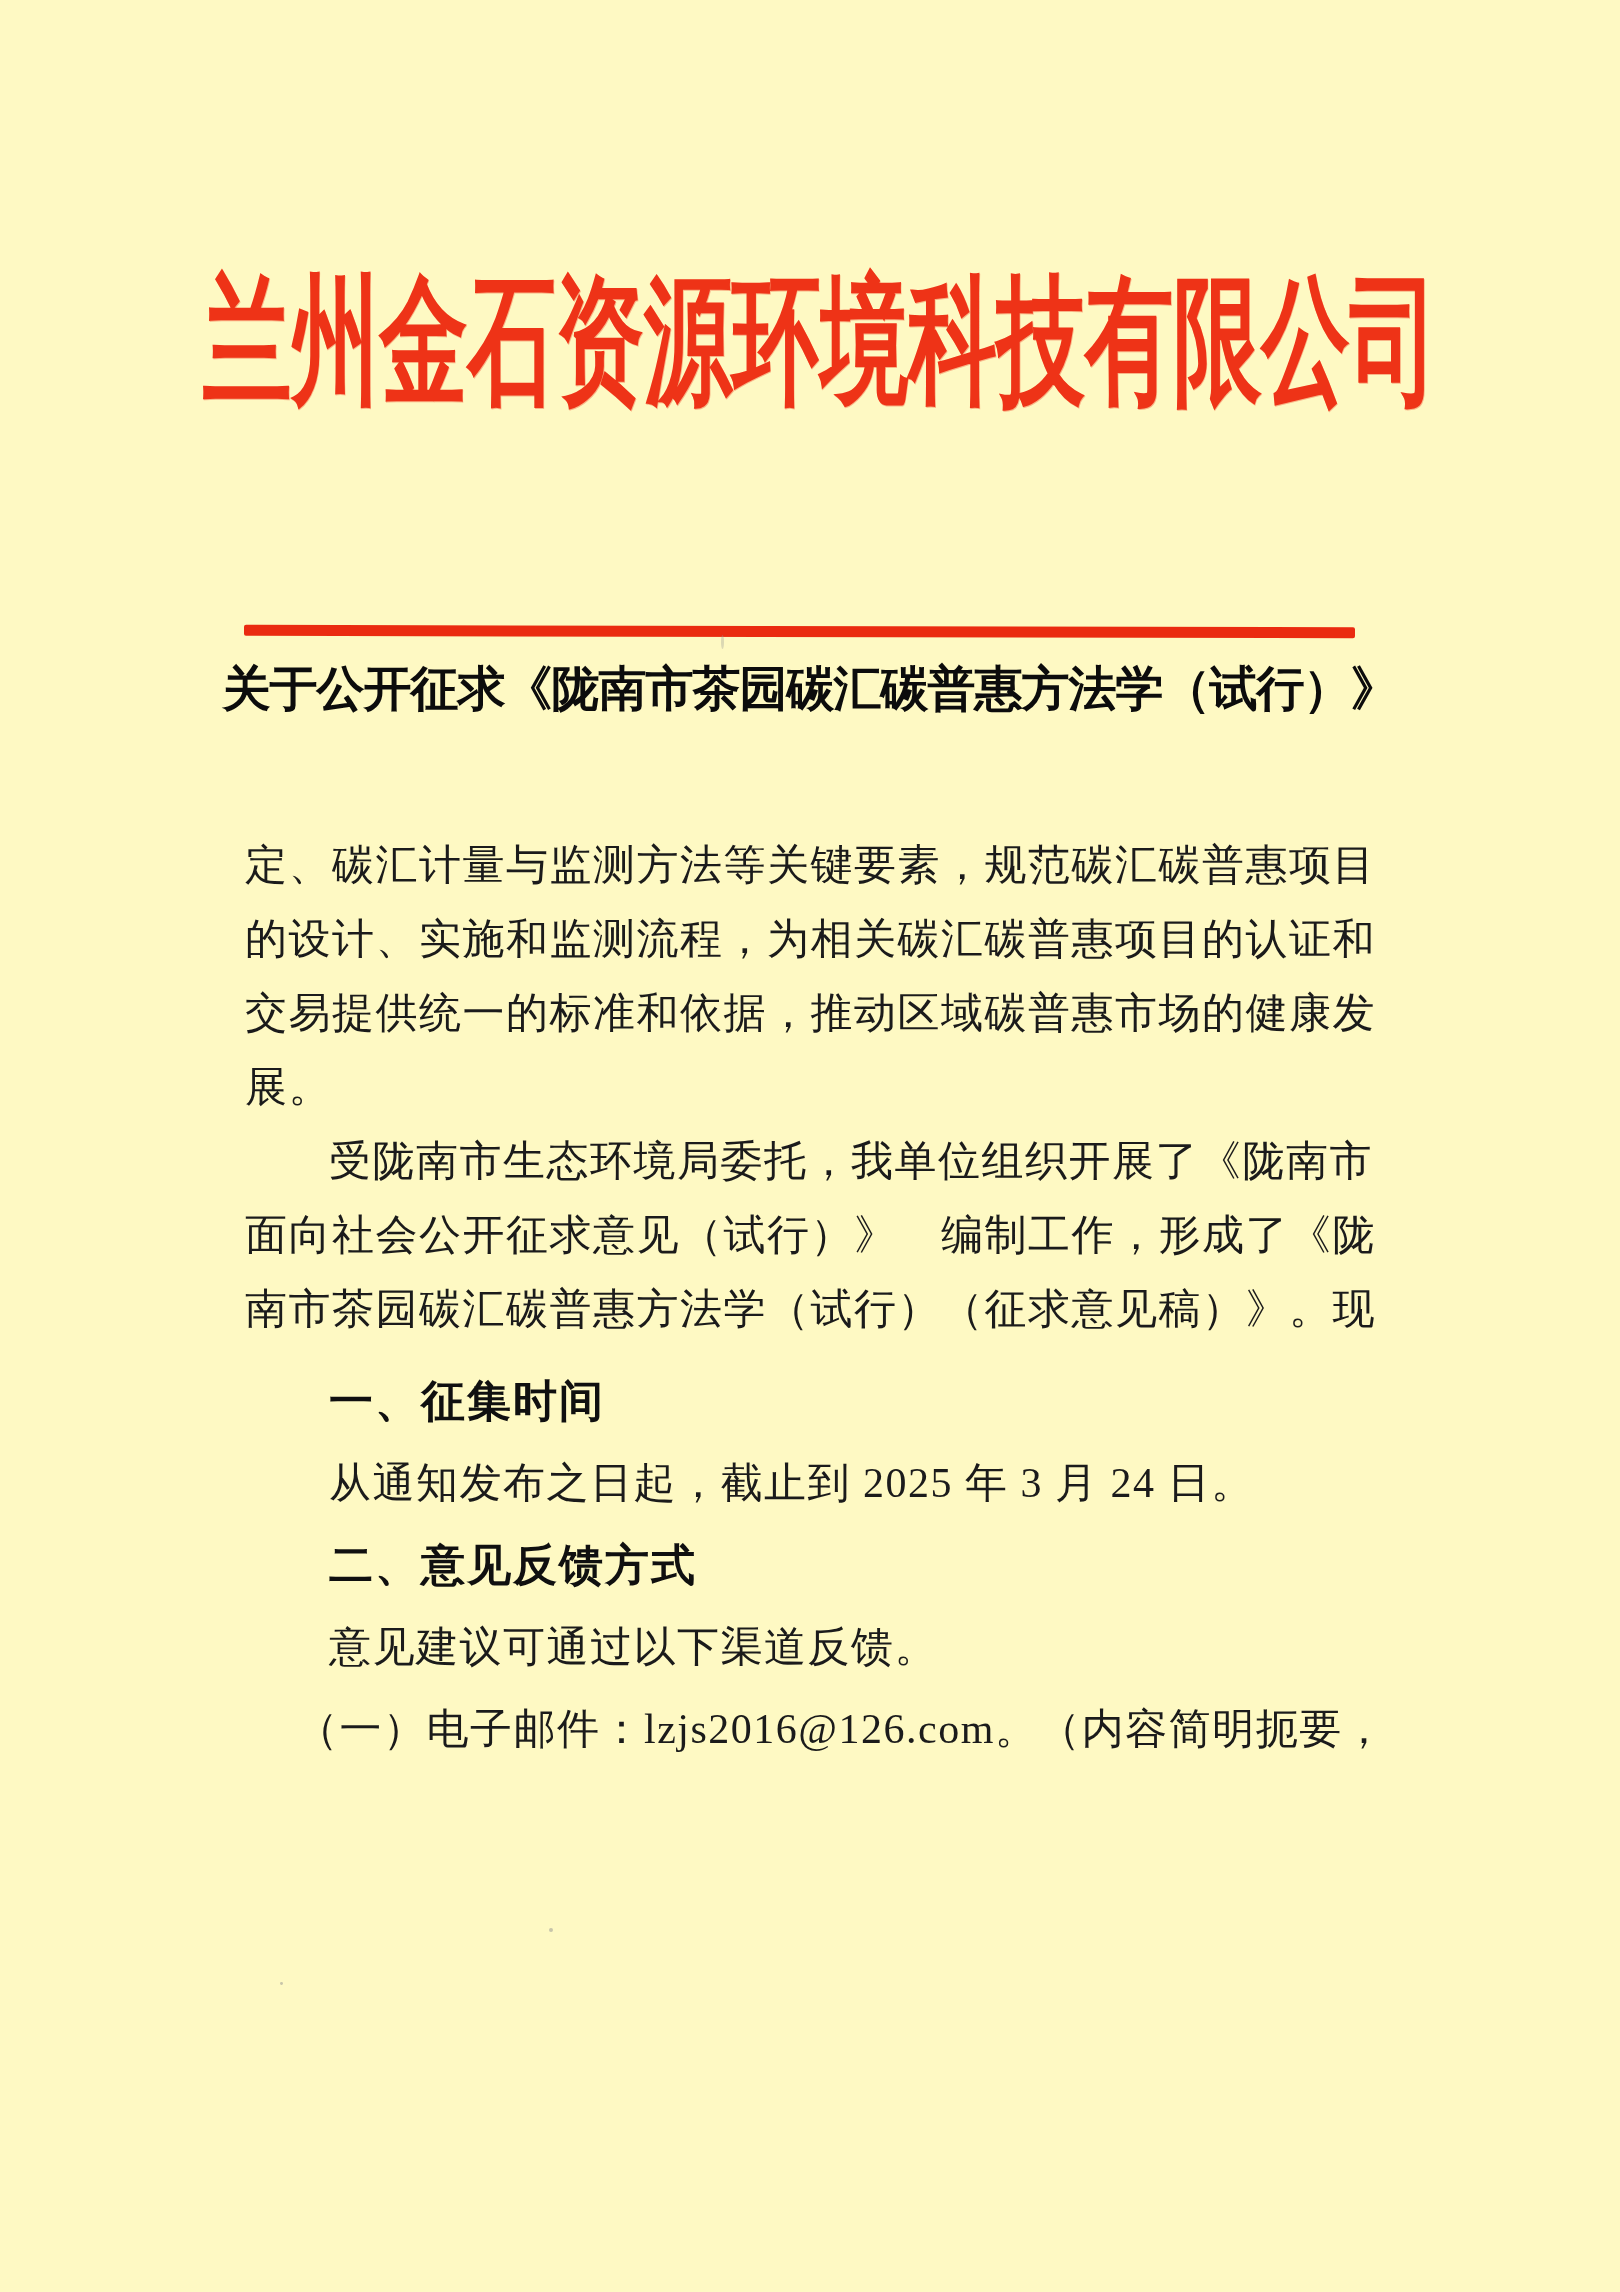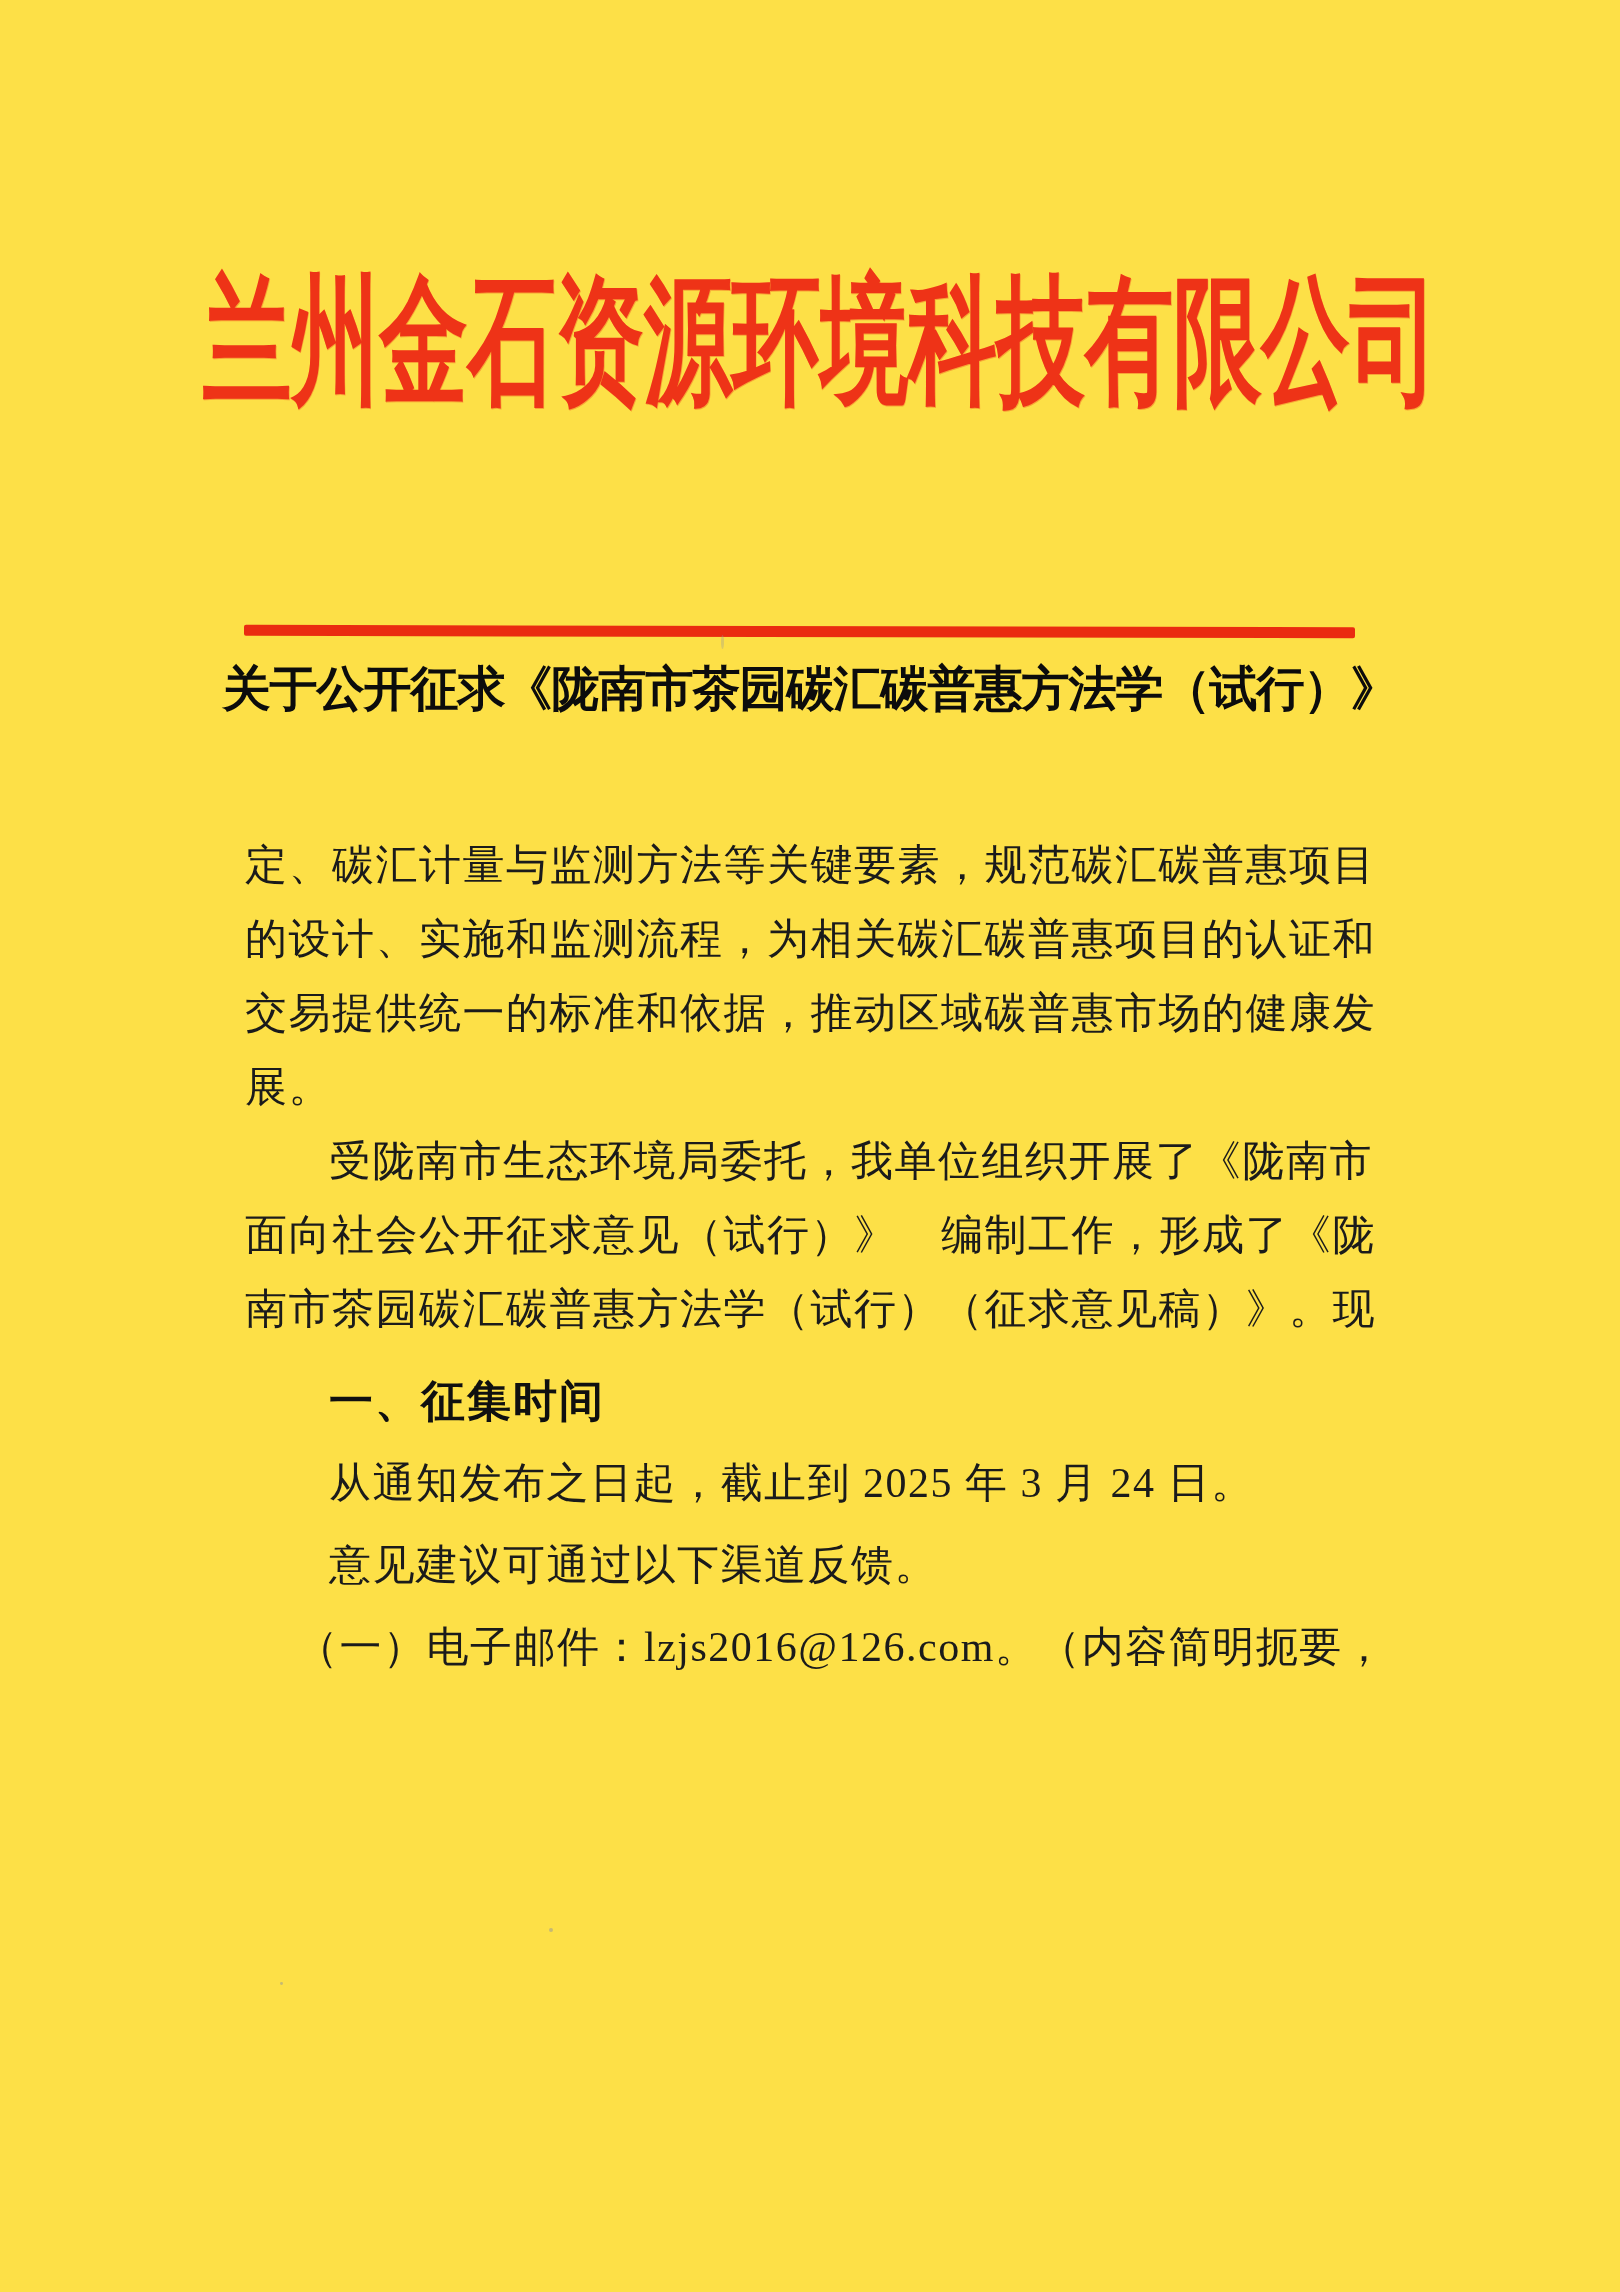--- a/index.html
+++ b/index.html
@@ -5,21 +5,21 @@
   html, body {
     margin: 0;
     padding: 0;
     background: #e8e8e8;
   }
   .page {
     position: relative;
     width: 1620px;
     height: 2293px;
     margin: 0 auto;
-    background: #fde047;
+    background: #fef9c3;
     overflow: hidden;
     font-family: "Liberation Serif", "DejaVu Serif", serif;
     color: #1b1b1b;
   }
 
   
   .letterhead {
     position: absolute;
     top: 257px;
     left: 203px;
@@ -139,20 +139,21 @@
     <div class="line">展。</div>
 
     <div class="line indent">受陇南市生态环境局委托，我单位组织开展了《陇南市</div>
     <div class="line">面向社会公开征求意见（试行）》　编制工作，形成了《陇</div>
     <div class="line">南市茶园碳汇碳普惠方法学（试行）（征求意见稿）》。现</div>
 
     <div class="line heading indent lower gap-top">一、征集时间</div>
 
     <div class="line indent lower">从通知发布之日起，截止到 2025 年 3 月 24 日。</div>
 
+    <div class="line heading indent lower">二、意见反馈方式</div>
 
     <div class="line indent lower">意见建议可通过以下渠道反馈。</div>
 
     <div class="line indent-paren lower">（一）电子邮件：lzjs2016@126.com。（内容简明扼要，</div>
 
   </div>
 
   <div class="speck s1"></div>
   <div class="speck s2"></div>
   <div class="speck s3"></div>

